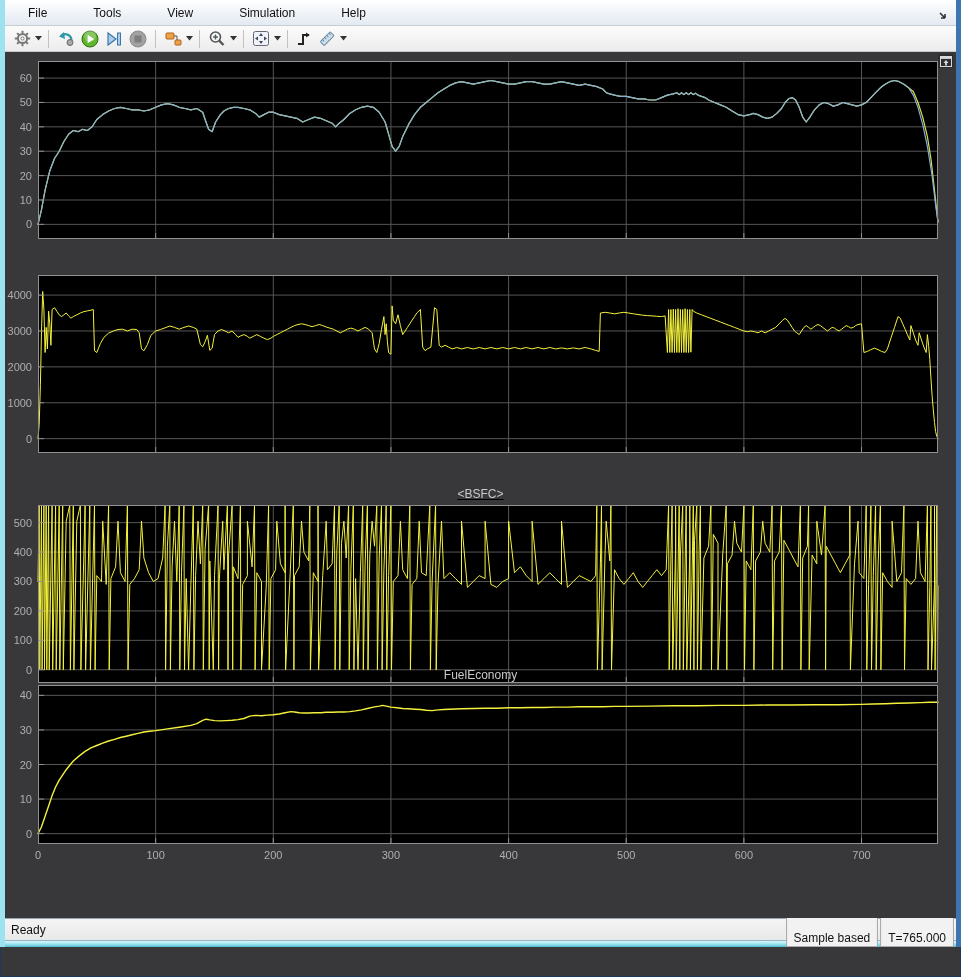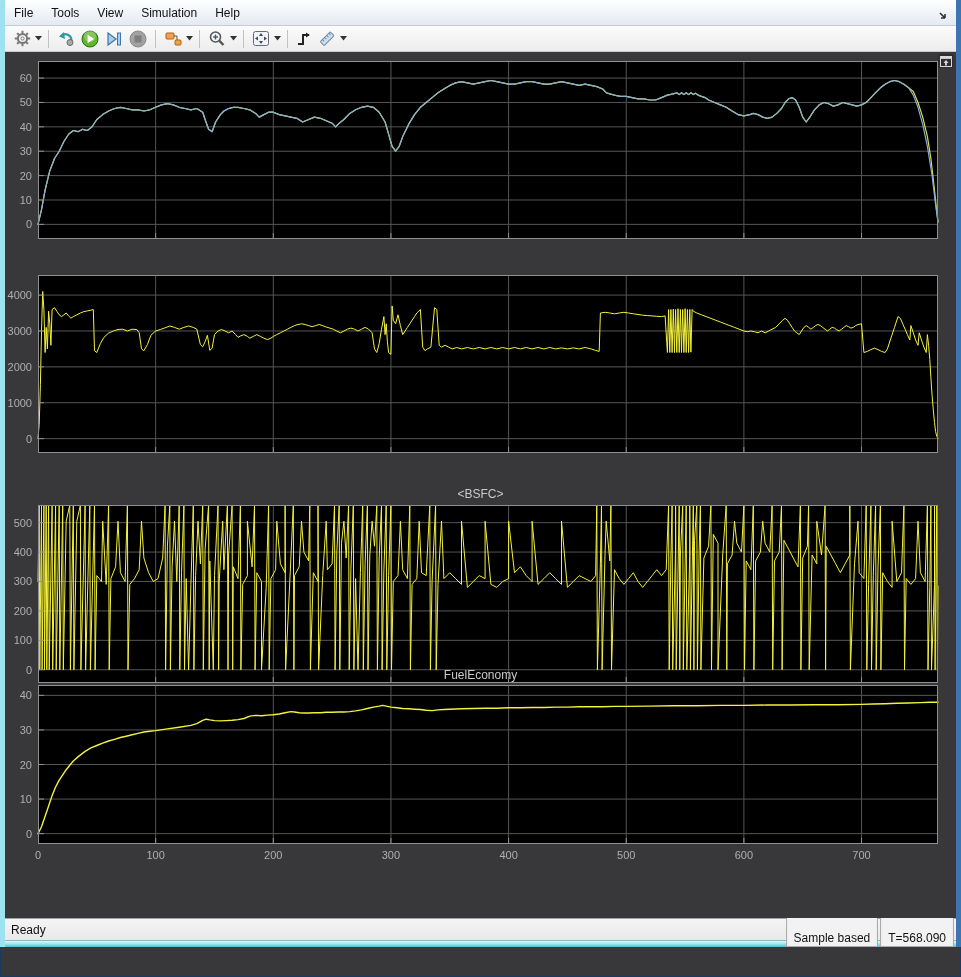--- a/index.html
+++ b/index.html
@@ -36,40 +36,40 @@
   .glyph-close{ font-size:13px; font-weight:bold; line-height:1; text-shadow:0 1px 1px rgba(0,0,0,.4);}
 
   
   .frame{ width:961px; height:947px;
     border-left:5px solid #9fe2ef; border-right:5px solid #3d74b2; position:relative;
     background:#38383b; }
 
   
   .menubar{ height:26px; background:linear-gradient(#ffffff,#eef2f7 60%,#e4eaf2);
     border-bottom:1px solid #c5ccd4; display:flex; align-items:center; position:relative; }
-  .menu-item{ font-size:12px; color:#111; padding:4px 9px; cursor:default;text-align:center; }
+  .menu-item{ font-size:12px; color:#111; padding:4px 23px; cursor:default;text-align:center; }
   .menu-chevron{ position:absolute; right:6px; top:7px; width:12px; height:12px; }
 
   
   .toolbar{ height:26px; background:linear-gradient(#fcfcfc,#ececec);
     border-bottom:1px solid #c8c8c8; display:flex; align-items:center; padding-left:6px; }
   .tb-btn{ height:22px; min-width:22px; display:flex; align-items:center; justify-content:center;
     border:1px solid transparent; border-radius:2px; padding:0 2px; cursor:default; }
   .tb-caret{ width:9px; height:22px; display:flex; align-items:center; justify-content:center; }
   .tb-sep{ width:1px; height:18px; background:#c2c2c2; margin:0 5px; }
 
   
   .canvas{ height:866px; position:relative; background:#38383b; overflow:hidden; }
   .dock-btn{ position:absolute; top:2px; right:3px; width:15px; height:14px;
     background:#2e2e31; display:flex; align-items:center; justify-content:center; }
   .chart{ position:absolute; left:0; width:951px; }
   .chart-title{ height:16px; text-align:center; color:#c9c9c9; font-size:12px; }
   .c1{ top:7px; }   .c1 svg{ margin-top:2px; }
   .c2{ top:222px; } .c2 svg{ margin-top:1px; }
-  .c3{ top:435px; } .c3 svg{ margin-top:2px; }
+  .c3{ top:435px;text-decoration:underline; } .c3 svg{ margin-top:2px; }
   .c4{ top:616px; } .c4 svg{ margin-top:1px; }
   .plot{ display:block; }
 
   
   .statusbar{ height:22px; background:linear-gradient(#f4f4f4,#e9e9e9);
     border-top:1px solid #9aa4ad; display:flex; align-items:center; font-size:12px; color:#111; }
   .status-left{ flex:1; padding-left:6px; }
   .status-cell{ border:1px solid #ababab; background:#f2f2f2; height:18px; line-height:16px;
     padding:16px 7px; margin-right:2px; box-shadow:inset 0 1px 2px rgba(0,0,0,.08); }
 
@@ -394,18 +394,18 @@
             <text x="621.2352941176471" y="174" text-anchor="middle" fill="#aeaeae" font-size="11" font-family="Liberation Sans, sans-serif">500</text>
             <text x="738.8823529411765" y="174" text-anchor="middle" fill="#aeaeae" font-size="11" font-family="Liberation Sans, sans-serif">600</text>
             <text x="856.5294117647059" y="174" text-anchor="middle" fill="#aeaeae" font-size="11" font-family="Liberation Sans, sans-serif">700</text>
           </svg>
       </div>
     </div>
 
     <div class="statusbar">
       <div class="status-left">Ready</div>
       <div class="status-cell">Sample based</div>
-      <div class="status-cell">T=568.090</div>
+      <div class="status-cell">T=765.000</div>
     </div>
 
     <div class="bottom-edge"></div>
   </div>
 </div>
 
 </body></html>

